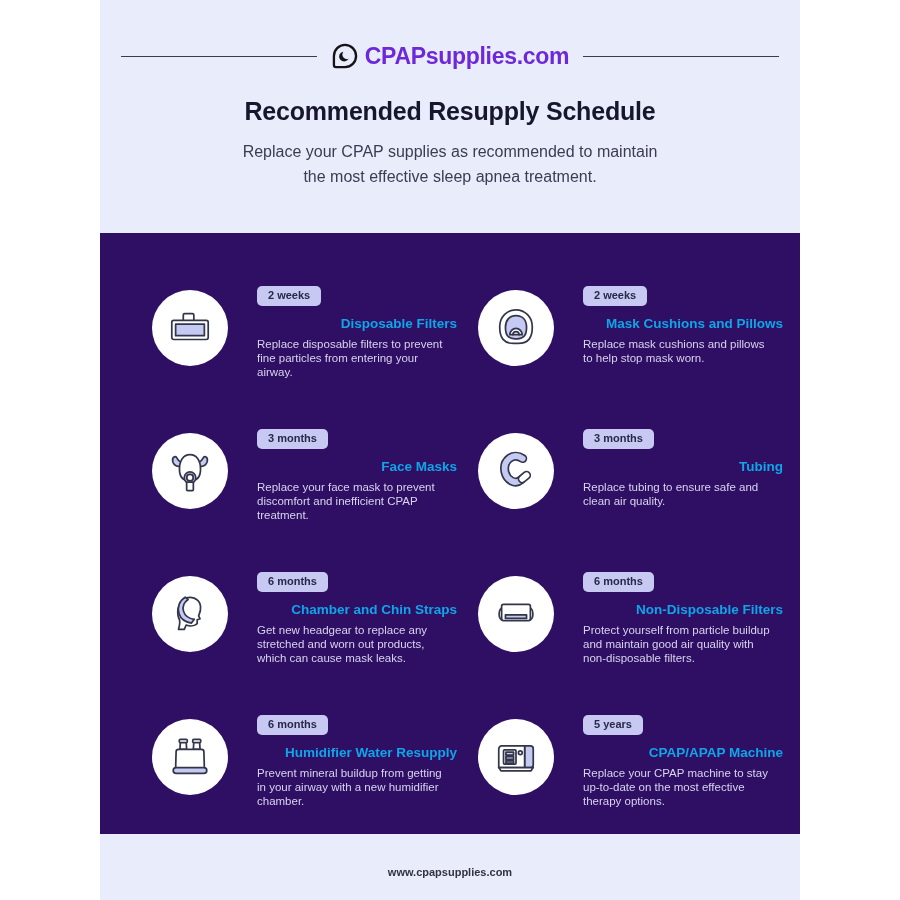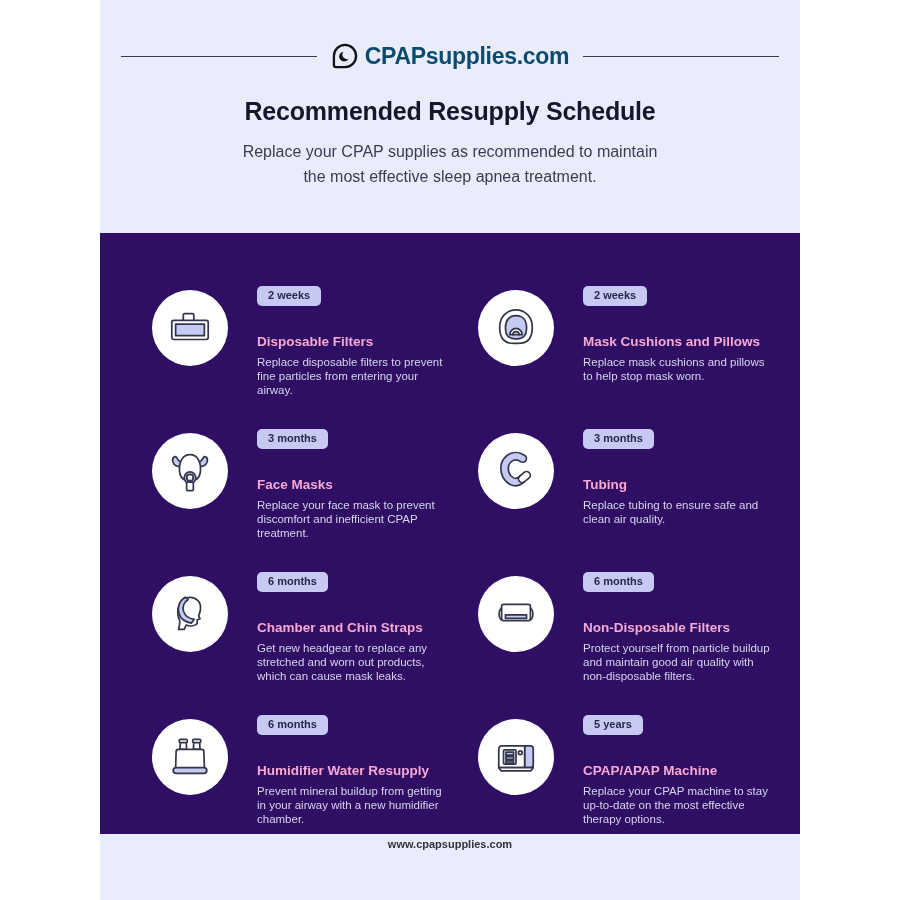--- a/index.html
+++ b/index.html
@@ -4,37 +4,37 @@
 <style>
   html,body{margin:0;padding:0;background:#ffffff;}
   body{width:900px;height:900px;position:relative;font-family:"Liberation Sans",sans-serif;-webkit-font-smoothing:antialiased;}
   .page{position:absolute;left:100px;top:0;width:700px;height:900px;background:#e9ecfb;display:flex;flex-direction:column;}
   
   .header{height:233px;box-sizing:border-box;padding-top:42px;text-align:center;}
   .logo-row{display:flex;align-items:center;justify-content:center;gap:14px;}
   .logo-rule{height:0;border-top:1.6px solid #3c3c46;flex:0 0 auto;width:196px;}
   .logo{display:flex;align-items:center;gap:6px;}
   .logo svg{display:block;}
-  .logo-text{font-size:23px;font-weight:700;color:#0c4a6e;letter-spacing:-0.3px;}
+  .logo-text{font-size:23px;font-weight:700;color:#6d28d9;letter-spacing:-0.3px;}
   .doc-title{margin-top:27px;font-size:25px;font-weight:700;color:#16162c;letter-spacing:-0.2px;}
   .doc-subtitle{margin:13px auto 0;max-width:440px;font-size:16px;line-height:25px;color:#3c3c52;}
   
   .main{flex:0 0 auto;height:601px;background:#2e0f63;box-sizing:border-box;padding:50px 26px 0 52px;
         display:grid;grid-template-columns:326px 1fr;grid-auto-rows:143px;}
   .card{display:flex;align-items:flex-start;gap:29px;}
   .icon-circle{flex:0 0 auto;width:76px;height:76px;border-radius:50%;background:#ffffff;margin-top:7px;
                display:flex;align-items:center;justify-content:center;}
   .icon-circle svg{display:block;}
   .card-text{padding-top:2px;width:200px;}
   .badge{display:inline-block;background:#c7c9f2;color:#28284a;font-size:11px;font-weight:700;
          padding:3px 11px 4px;border-radius:5px;line-height:1.2;}
-  .card-title{margin-top:28px;font-size:13.5px;font-weight:700;color:#f9a8d4;white-space:nowrap;}
+  .card-title{margin-top:10px;font-size:13.5px;font-weight:700;color:#0ea5e9;white-space:nowrap;text-align:right;}
   .card-desc{margin-top:6px;font-size:11.5px;line-height:14px;color:#d8d3ef;max-width:190px;}
   
-  .footer{flex:1;display:flex;align-items:flex-start;justify-content:center;padding-top:4px;box-sizing:border-box;}
+  .footer{flex:1;display:flex;align-items:flex-start;justify-content:center;padding-top:32px;box-sizing:border-box;}
   .footer-url{font-size:11px;font-weight:700;color:#33333f;}
   .st{stroke:#33354a;stroke-width:1.8;stroke-linecap:round;stroke-linejoin:round;}
   .fw{fill:#ffffff;} .fl{fill:#c5caf2;} .fn{fill:none;}
 </style>
 </head>
 <body>
 
 <div class="page">
 
   <div class="header">

